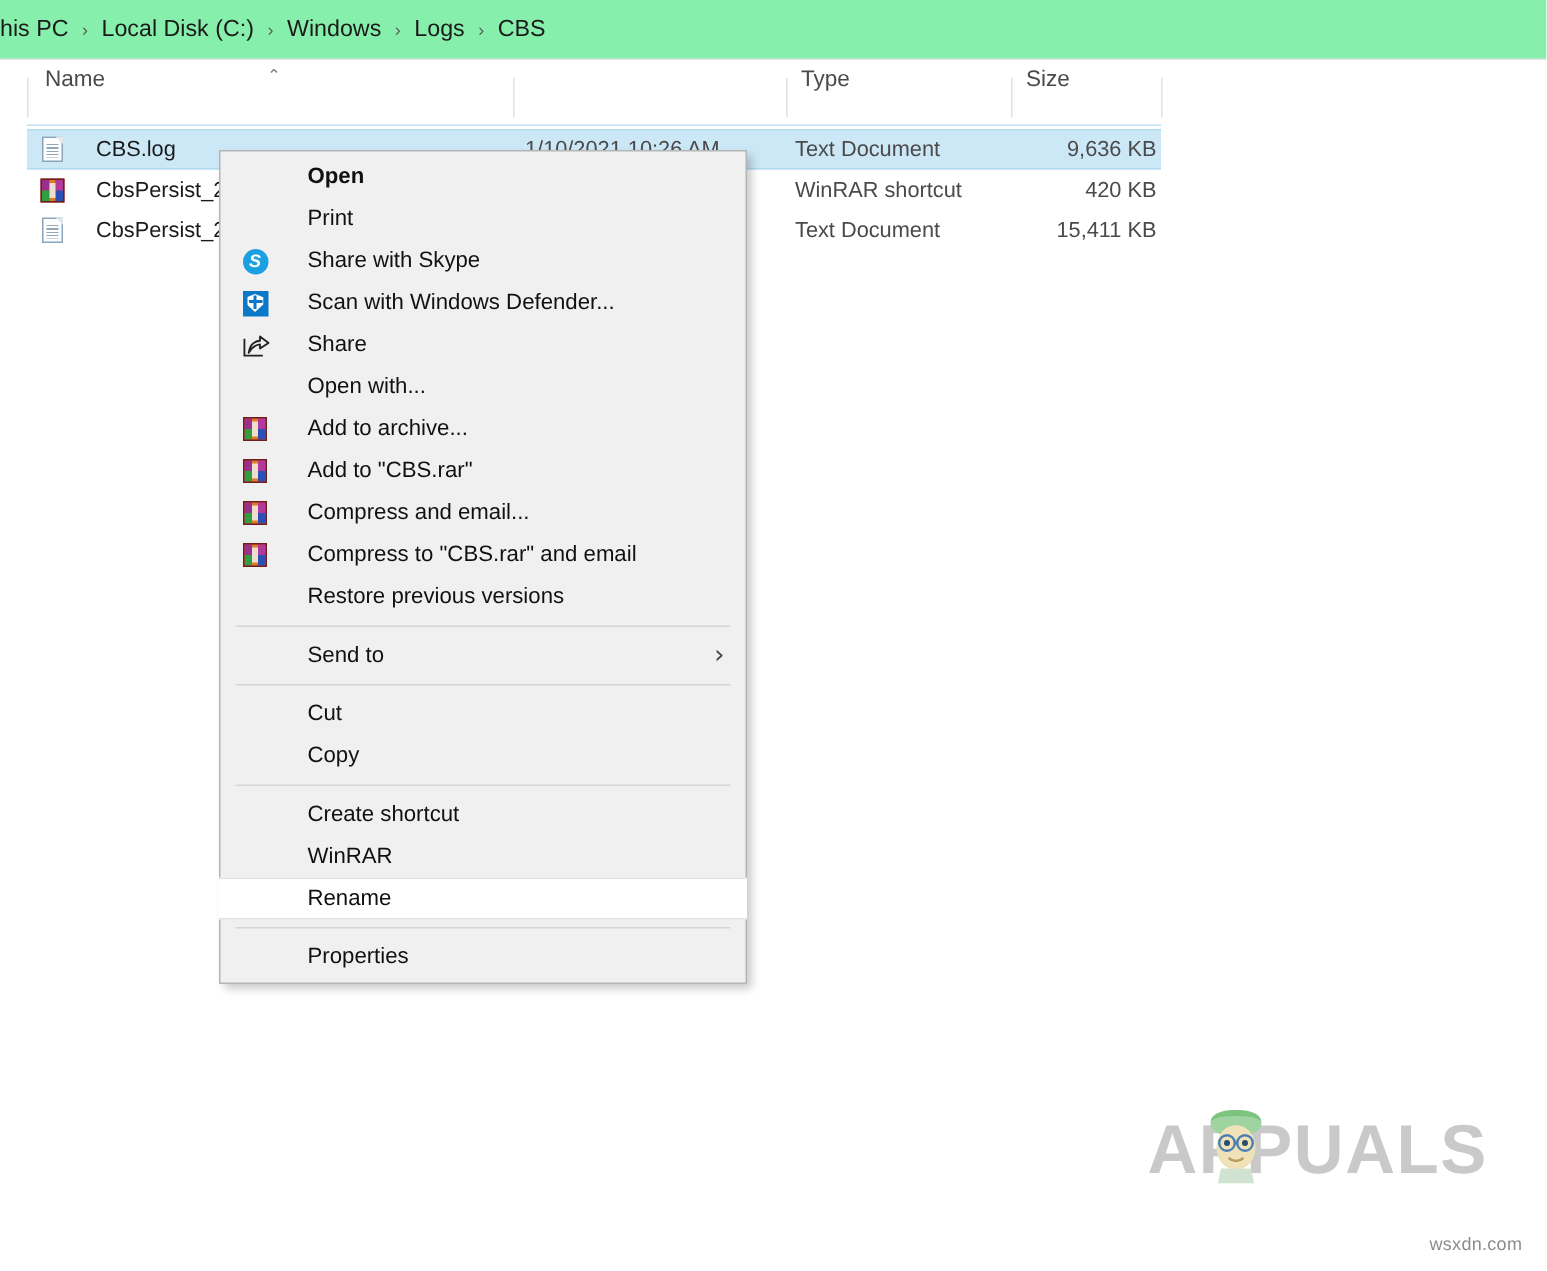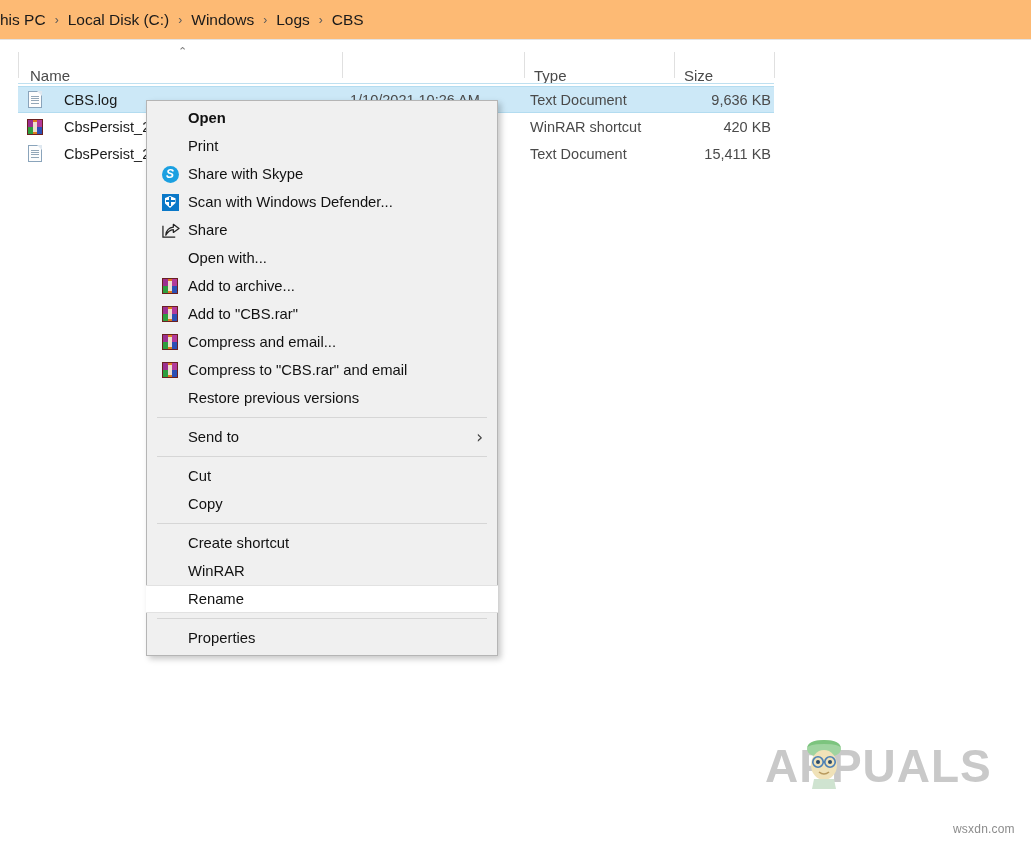--- a/index.html
+++ b/index.html
@@ -14,21 +14,21 @@
     overflow: hidden;
     font-family: "Liberation Sans", sans-serif;
     -webkit-font-smoothing: antialiased;
   }
 
   
   #breadcrumb-bar {
     position: absolute;
     left: 0; top: 0;
     width: 1031px; height: 40px;
-    background: #fdba74;
+    background: #86efac;
     display: flex;
     align-items: center;
     padding-left: 0px;
     box-sizing: border-box;
   }
   .crumb {
     font-size: 15.5px;
     color: #1a1a1a;
     white-space: nowrap;
     padding: 2px 4px;
@@ -53,21 +53,21 @@
     position: absolute;
     left: 0; top: 44px;
     width: 1031px; height: 40px;
     background: #ffffff;
   }
   .col-head {
     position: absolute;
     top: 0;
     height: 40px;
     display: flex;
-    align-items: flex-end;
+    align-items: flex-start;
     font-size: 15px;
     color: #4a4a4a;
     cursor: default;
     box-sizing: border-box;
   }
   .col-divider {
     position: absolute;
     top: 8px;
     width: 1px;
     height: 26px;
@@ -234,21 +234,21 @@
     min-width: 26px;
     margin-left: 10px;
     display: flex;
     align-items: center;
     justify-content: center;
   }
   .mi-label {
     font-size: 14.8px;
     color: #111111;
     white-space: nowrap;
-    margin-left: 5px;
+    margin-left: 22px;
     text-align: right;
   }
   .mi-label.bold { font-weight: bold; }
   .mi-arrow {
     position: absolute;
     right: 14px;
     font-size: 17px;
     color: #444;
     line-height: 1;
     font-family: "DejaVu Sans", sans-serif;

